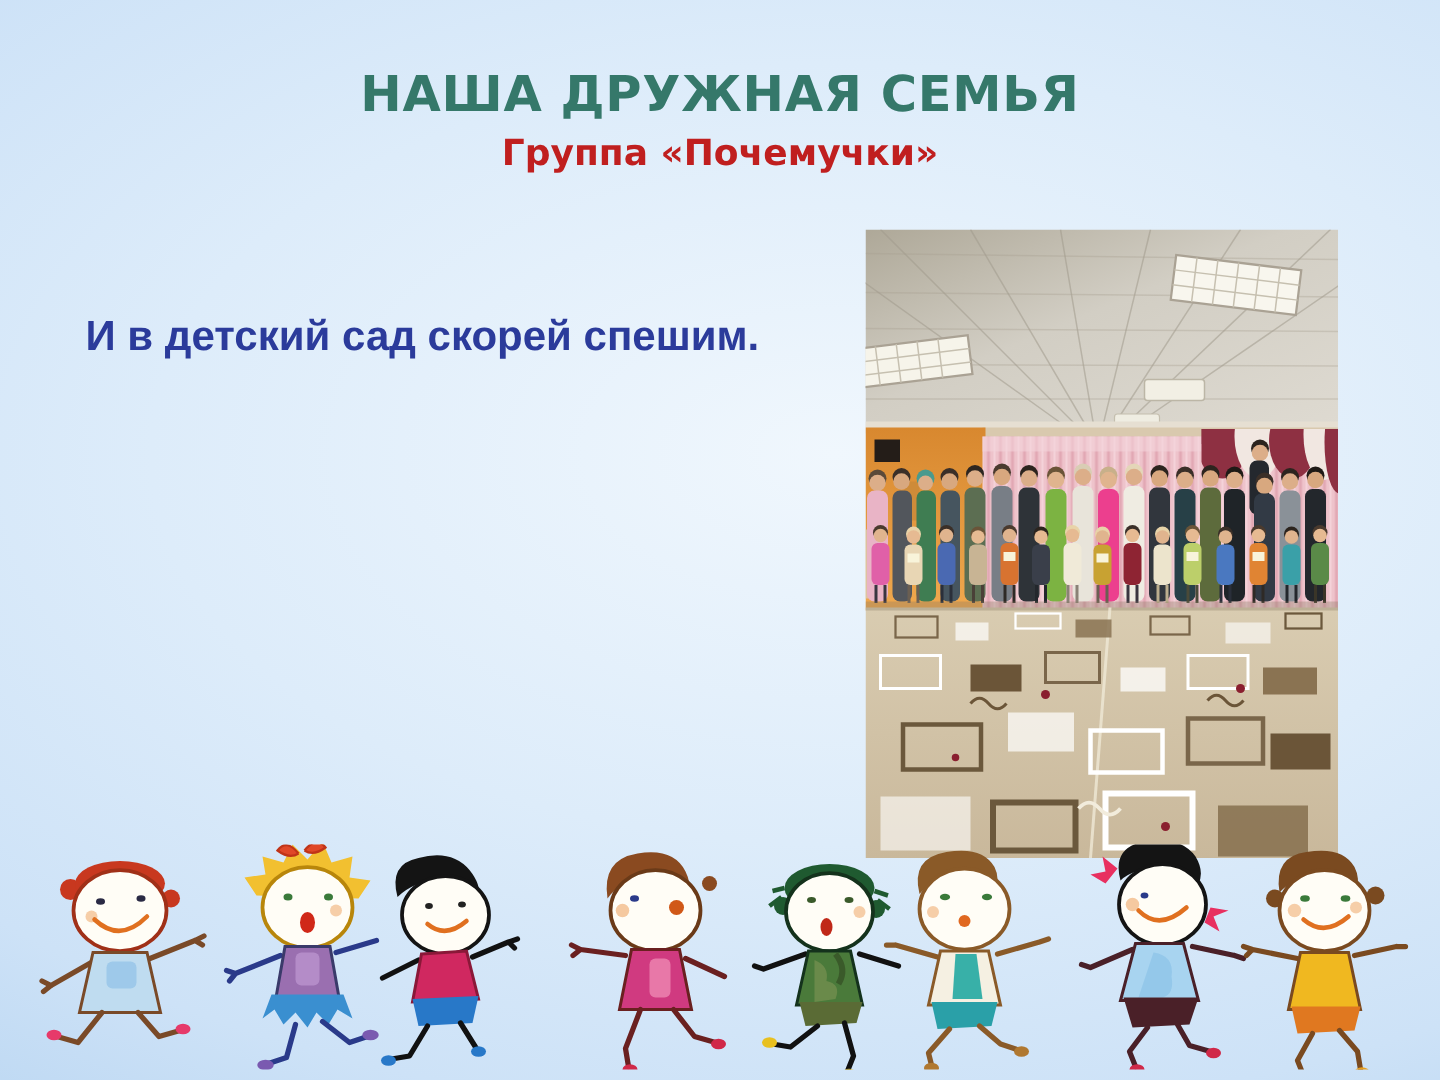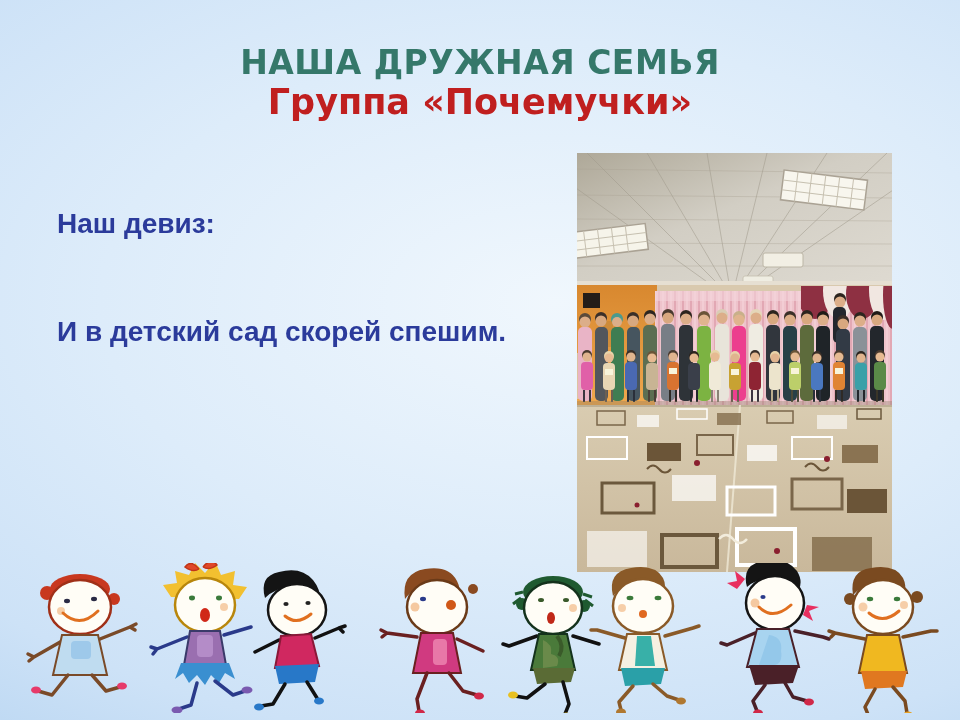--- a/index.html
+++ b/index.html
@@ -3,21 +3,21 @@
 <meta charset="utf-8">
 <style>
   html,body{margin:0;padding:0;}
   body{width:960px;height:720px;overflow:hidden;font-family:"Liberation Sans",sans-serif;}
   .slide{position:relative;width:960px;height:720px;
     background:radial-gradient(ellipse 125% 95% at 58% 42%, #f0f7fd 0%, #ddecfa 38%, #cde2f7 65%, #b3d2f0 88%, #9fc6ec 100%);}
   .title{position:absolute;top:44px;left:10px;width:940px;text-align:center;
     font-family:"DejaVu Sans",sans-serif;font-weight:bold;font-size:33px;line-height:38px;
     color:#35786a;letter-spacing:.5px;}
   .subtitle{position:absolute;top:84px;left:10px;width:940px;text-align:center;
-    font-family:"DejaVu Sans",sans-serif;font-weight:bold;font-size:35px;line-height:36px;
+    font-family:"DejaVu Sans",sans-serif;font-weight:bold;font-size:24px;line-height:36px;
     color:#c01f1f;}
   .motto{position:absolute;left:57px;top:134px;width:520px;
     font-family:"Liberation Sans",sans-serif;font-weight:bold;font-size:28px;line-height:36px;
     color:#2b3b9b;white-space:pre-wrap;}
   .line{min-height:36px;}
   .photo{position:absolute;left:577px;top:153px;width:315px;height:419px;margin:0;}
   .photo svg{display:block;width:315px;height:419px;}
   .kids{position:absolute;left:0;top:563px;width:960px;height:150px;}
   .kids svg{display:block;width:960px;height:150px;}
   .limb{fill:none;stroke-linecap:round;stroke-linejoin:round;}
@@ -25,21 +25,20 @@
 </style>
 </head>
 <body>
 
 <div class="slide">
 
   <div class="title">НАША ДРУЖНАЯ СЕМЬЯ</div>
   <div class="subtitle">Группа «Почемучки»</div>
 
   <div class="motto">
-    <div class="line">Наш девиз:</div>
     <div class="line">И в детский сад скорей спешим.</div>
     
     
     
     
     
     
   </div>
 
   <figure class="photo" role="img" aria-label="Общее фото группы «Почемучки»: родители и дети в зале детского сада у розового занавеса">

